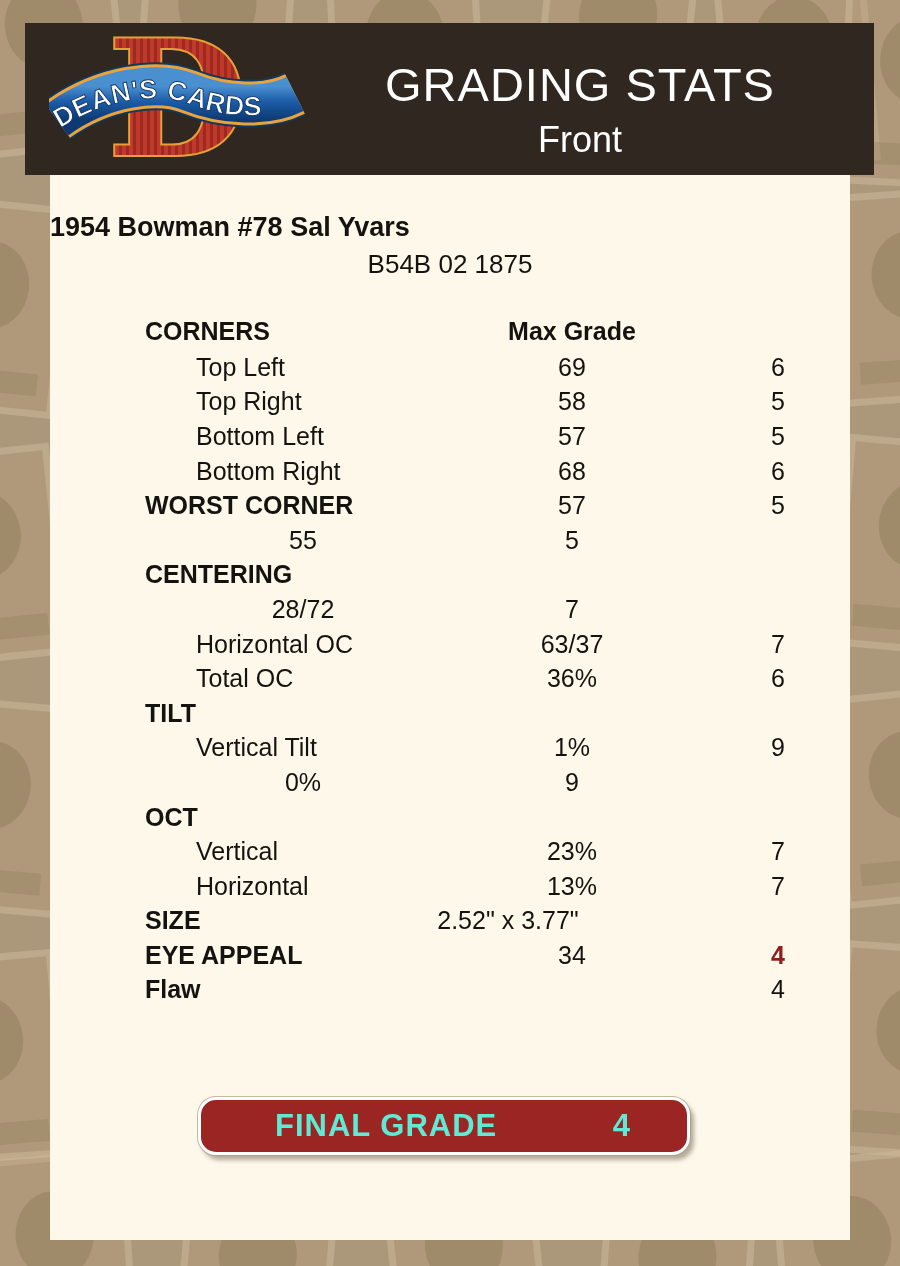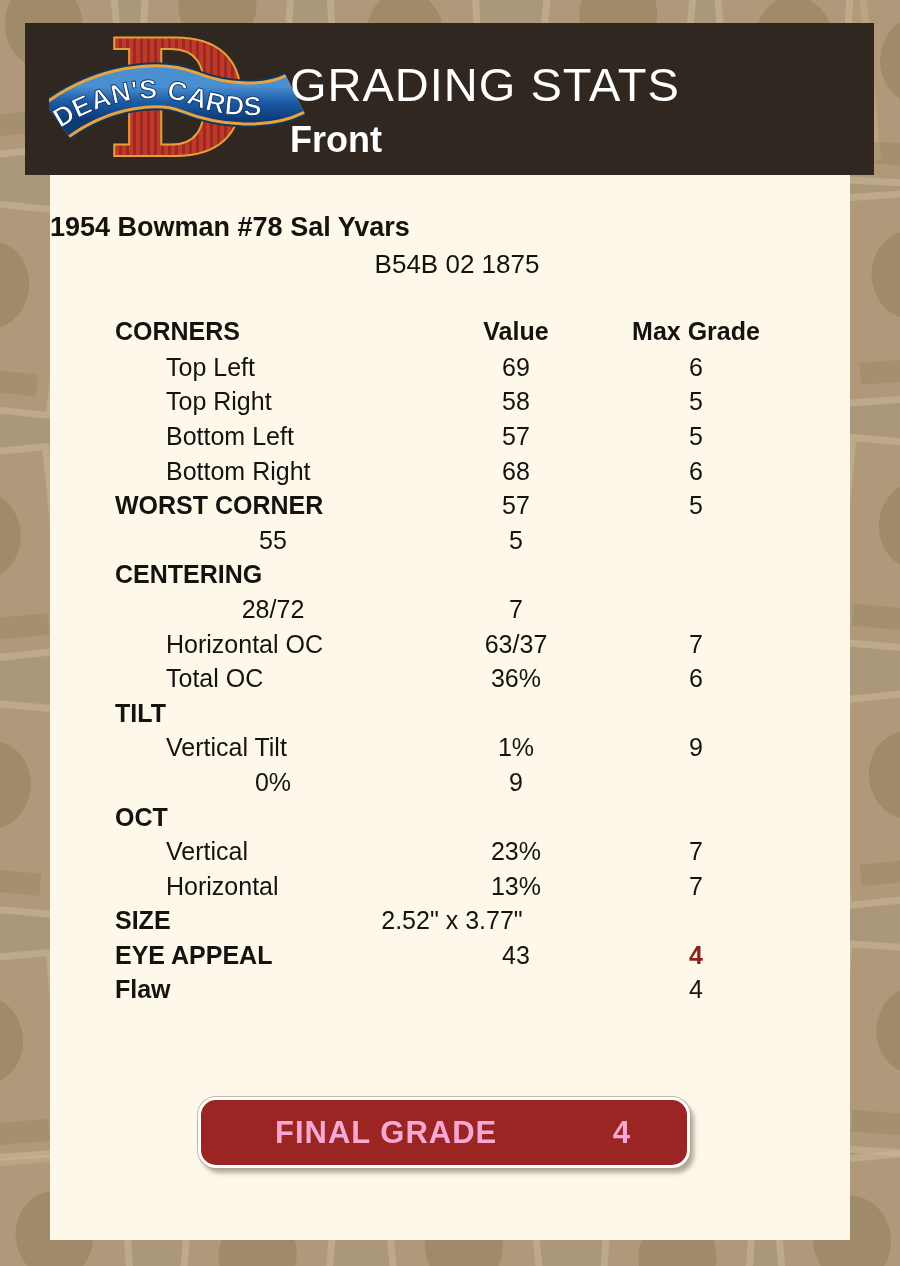--- a/index.html
+++ b/index.html
@@ -31,54 +31,54 @@
   .bgcard .bar{
     position:absolute;left:12px;right:12px;bottom:14px;height:22px;
     background:rgba(148,126,92,0.55);
   }
 
   .header-bar{
     position:absolute;left:25px;top:23px;width:849px;height:152px;
     background:var(--header-bg);
   }
   .logo{position:absolute;left:24px;top:1px;}
-  .header-titles{position:absolute;left:265px;top:0;width:580px;color:#fff;}
+  .header-titles{position:absolute;left:265px;top:0;width:580px;text-align:center;color:#fff;}
   .header-title{margin-top:36px;font-size:47px;line-height:52px;letter-spacing:1px;font-weight:400;}
-  .header-subtitle{margin-top:9px;font-size:36px;line-height:40px;font-weight:700;}
+  .header-subtitle{margin-top:9px;font-size:36px;line-height:40px;font-weight:400;}
 
   .panel{
     position:absolute;left:50px;top:175px;width:800px;height:1065px;
     background:var(--panel-bg);
   }
   .card-title{position:absolute;top:37px;left:0;width:100%;text-align:left;
     font-size:27px;font-weight:bold;}
-  .card-serial{position:absolute;top:74px;left:7px;width:100%;text-align:center;font-size:26px;}
+  .card-serial{position:absolute;top:74px;left:0;width:100%;text-align:center;font-size:26px;}
 
   .grading-table{position:absolute;left:0;top:137px;width:100%;}
   .row{
     display:grid;grid-template-columns:316px 170px 190px;
-    padding-left:65px;height:34.6px;align-items:center;font-size:25px;
+    padding-left:95px;height:34.6px;align-items:center;font-size:25px;gap:26px;
   }
   .header-row{height:38px;font-weight:bold;}
   .row.gap{}
   .c-label{text-align:left;white-space:nowrap;}
   .c-label.indent{padding-left:51px;}
   .c-label.bold{font-weight:bold;}
   .c-value,.c-max{text-align:center;white-space:nowrap;}
   .c-value.shift{position:relative;left:-64px;}
   .c-max.red{color:var(--grade-red);font-weight:bold;}
 
   .final-grade{
-    position:absolute;left:148px;top:922px;width:492px;height:71px;box-sizing:border-box;
+    position:absolute;left:148px;top:922px;width:492px;height:58px;box-sizing:border-box;
     background:var(--accent-red);
     border:3px solid #ffffff;border-radius:18px;
     box-shadow:0 0 0 1px rgba(168,156,134,0.7), 4px 5px 4px rgba(108,96,76,0.5);
     display:flex;align-items:center;justify-content:space-between;
     padding:0 56px 0 74px;
-    color:#f9a8d4;font-size:31px;font-weight:bold;letter-spacing:1px;
+    color:#5eead4;font-size:31px;font-weight:bold;letter-spacing:1px;
     cursor:pointer;
   }
 </style>
 </head>
 <body>
 
 <div class="bg-layer" id="bg-layer">
     <div class="bgcard" style="left: -30px; top: -60px; transform: rotate(-6deg);">
       <div class="face"></div>
       <div class="bar"></div>
@@ -182,21 +182,20 @@
   </div>
 </header>
 
 <main class="panel">
   <div class="card-title">1954 Bowman #78 Sal Yvars</div>
   <div class="card-serial">B54B 02 1875</div>
 
   <div class="grading-table">
     <div class="row header-row">
       <div class="c-label">CORNERS</div>
-      <div class="c-value">Value</div>
       <div class="c-max">Max Grade</div>
     </div>
     <div id="rows">
         <div class="row">
           <div class="c-label indent">Top Left</div>
           <div class="c-value">69</div>
           <div class="c-max">6</div>
         </div>
         <div class="row">
           <div class="c-label indent">Top Right</div>
@@ -270,21 +269,21 @@
           <div class="c-value">13%</div>
           <div class="c-max">7</div>
         </div>
         <div class="row">
           <div class="c-label bold">SIZE</div>
           <div class="c-value shift">2.52" x 3.77"</div>
           <div class="c-max"></div>
         </div>
         <div class="row gap">
           <div class="c-label bold">EYE APPEAL</div>
-          <div class="c-value">43</div>
+          <div class="c-value">34</div>
           <div class="c-max red">4</div>
         </div>
         <div class="row gap">
           <div class="c-label bold">Flaw</div>
           <div class="c-value"></div>
           <div class="c-max">4</div>
         </div>
       </div>
   </div>
 

